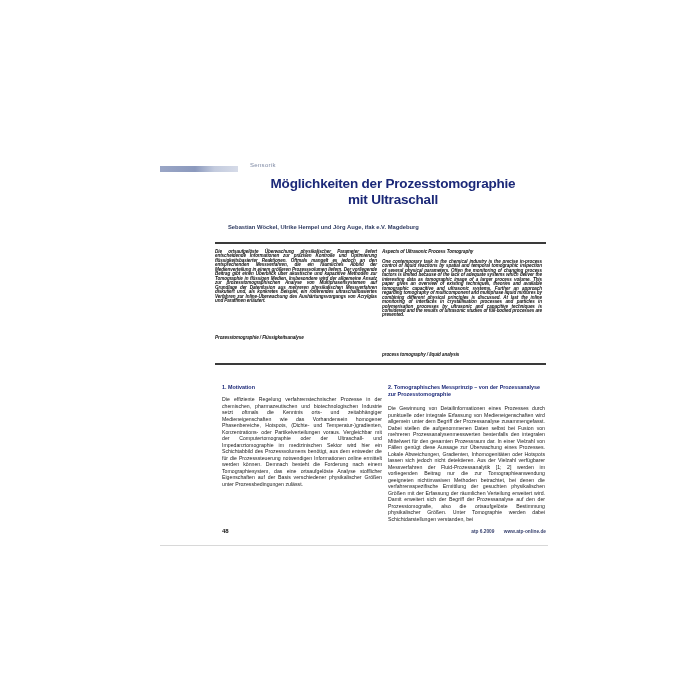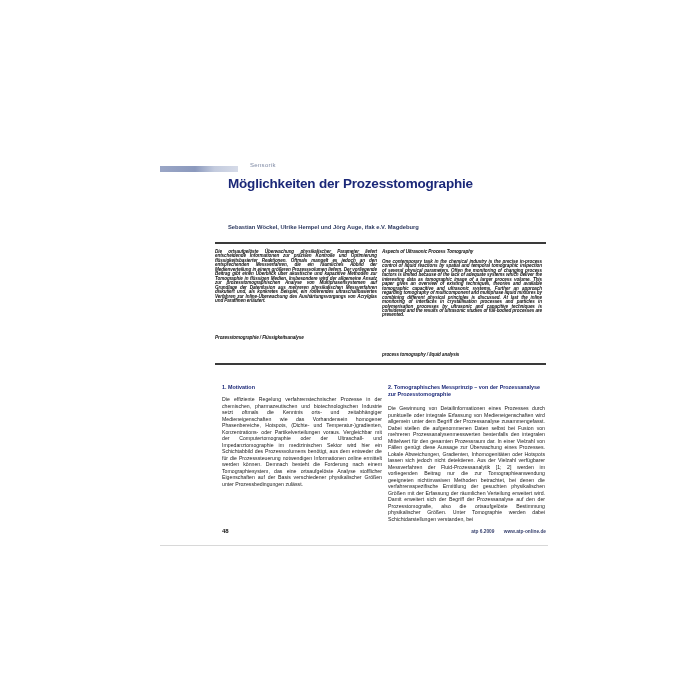--- a/index.html
+++ b/index.html
@@ -6,21 +6,21 @@
   body{
     width:700px;height:700px;position:relative;background:#ffffff;
     font-family:"Liberation Sans", sans-serif;color:#1a1a1a;overflow:hidden;
   }
   .abs{position:absolute;}
   
   .cat-bar{left:160px;top:166px;width:78px;height:5.5px;
     background:linear-gradient(90deg,#9aa6c6 0%,#8b99bd 45%,#c3cbde 70%,#d6dbe8 100%);}
   .cat-label{left:250px;top:162px;font-size:6px;color:#7d88a3;letter-spacing:.3px;}
   .title{left:228px;top:176px;width:330px;font-size:13.5px;line-height:16px;
-    font-weight:bold;color:#1b2878;letter-spacing:-.2px;}
+    font-weight:bold;color:#1b2878;letter-spacing:-.2px;text-align:center;}
   .byline{left:228px;top:224px;width:330px;font-size:5.8px;font-weight:bold;color:#2e3a60;}
   .rule{left:215px;width:331px;height:1.5px;background:#3a3a3a;}
   .rule-top{top:242px;}
   .rule-bottom{top:363px;}
   
   .abstract{font-size:4.6px;line-height:4.45px;font-style:italic;font-weight:bold;
     color:#111;text-align:justify;letter-spacing:-.1px;}
   .abs-de{left:215px;top:250px;width:162px;}
   .abs-de-kw{left:215px;top:336px;width:162px;}
   .abs-en-head{left:382px;top:250px;width:160px;text-align:left;}
@@ -41,20 +41,21 @@
   .bottom-edge{left:160px;top:545px;width:388px;height:1px;background:#d8d8d8;}
 </style>
 </head>
 <body>
 
 <div class="abs cat-bar"></div>
 <div class="abs cat-label">Sensorik</div>
 
 <div class="abs title">
   <div>Möglichkeiten der Prozesstomographie</div>
+  <div>mit Ultraschall</div>
 </div>
 
 <div class="abs byline">Sebastian Wöckel, Ulrike Hempel und Jörg Auge, ifak e.V. Magdeburg</div>
 
 <div class="abs rule rule-top"></div>
 
 <div class="abs abstract abs-de">Die ortsaufgelöste Überwachung physikalischer Parameter liefert entscheidende Informationen zur präzisen Kontrolle und Optimierung flüssigkeitsbasierter Reaktionen. Oftmals mangelt es jedoch an den entsprechenden Messverfahren, die ein räumliches Abbild der Medienverteilung in einem größeren Prozessvolumen liefern. Der vorliegende Beitrag gibt einen Überblick über akustische und kapazitive Methoden zur Tomographie in flüssigen Medien. Insbesondere wird der allgemeine Ansatz zur prozesstomographischen Analyse von Multiphasensystemen auf Grundlage der Datenfusion aus mehreren physikalischen Messverfahren diskutiert und, als konkretes Beispiel, ein rotierendes ultraschallbasiertes Verfahren zur Inline-Überwachung des Aushärtungsvorgangs von Acrylglas und Paraffinen erläutert.</div>
 <div class="abs abstract abs-de-kw">Prozesstomographie / Flüssigkeitsanalyse</div>
 
 <div class="abs abstract abs-en-head">Aspects of Ultrasonic Process Tomography</div>

